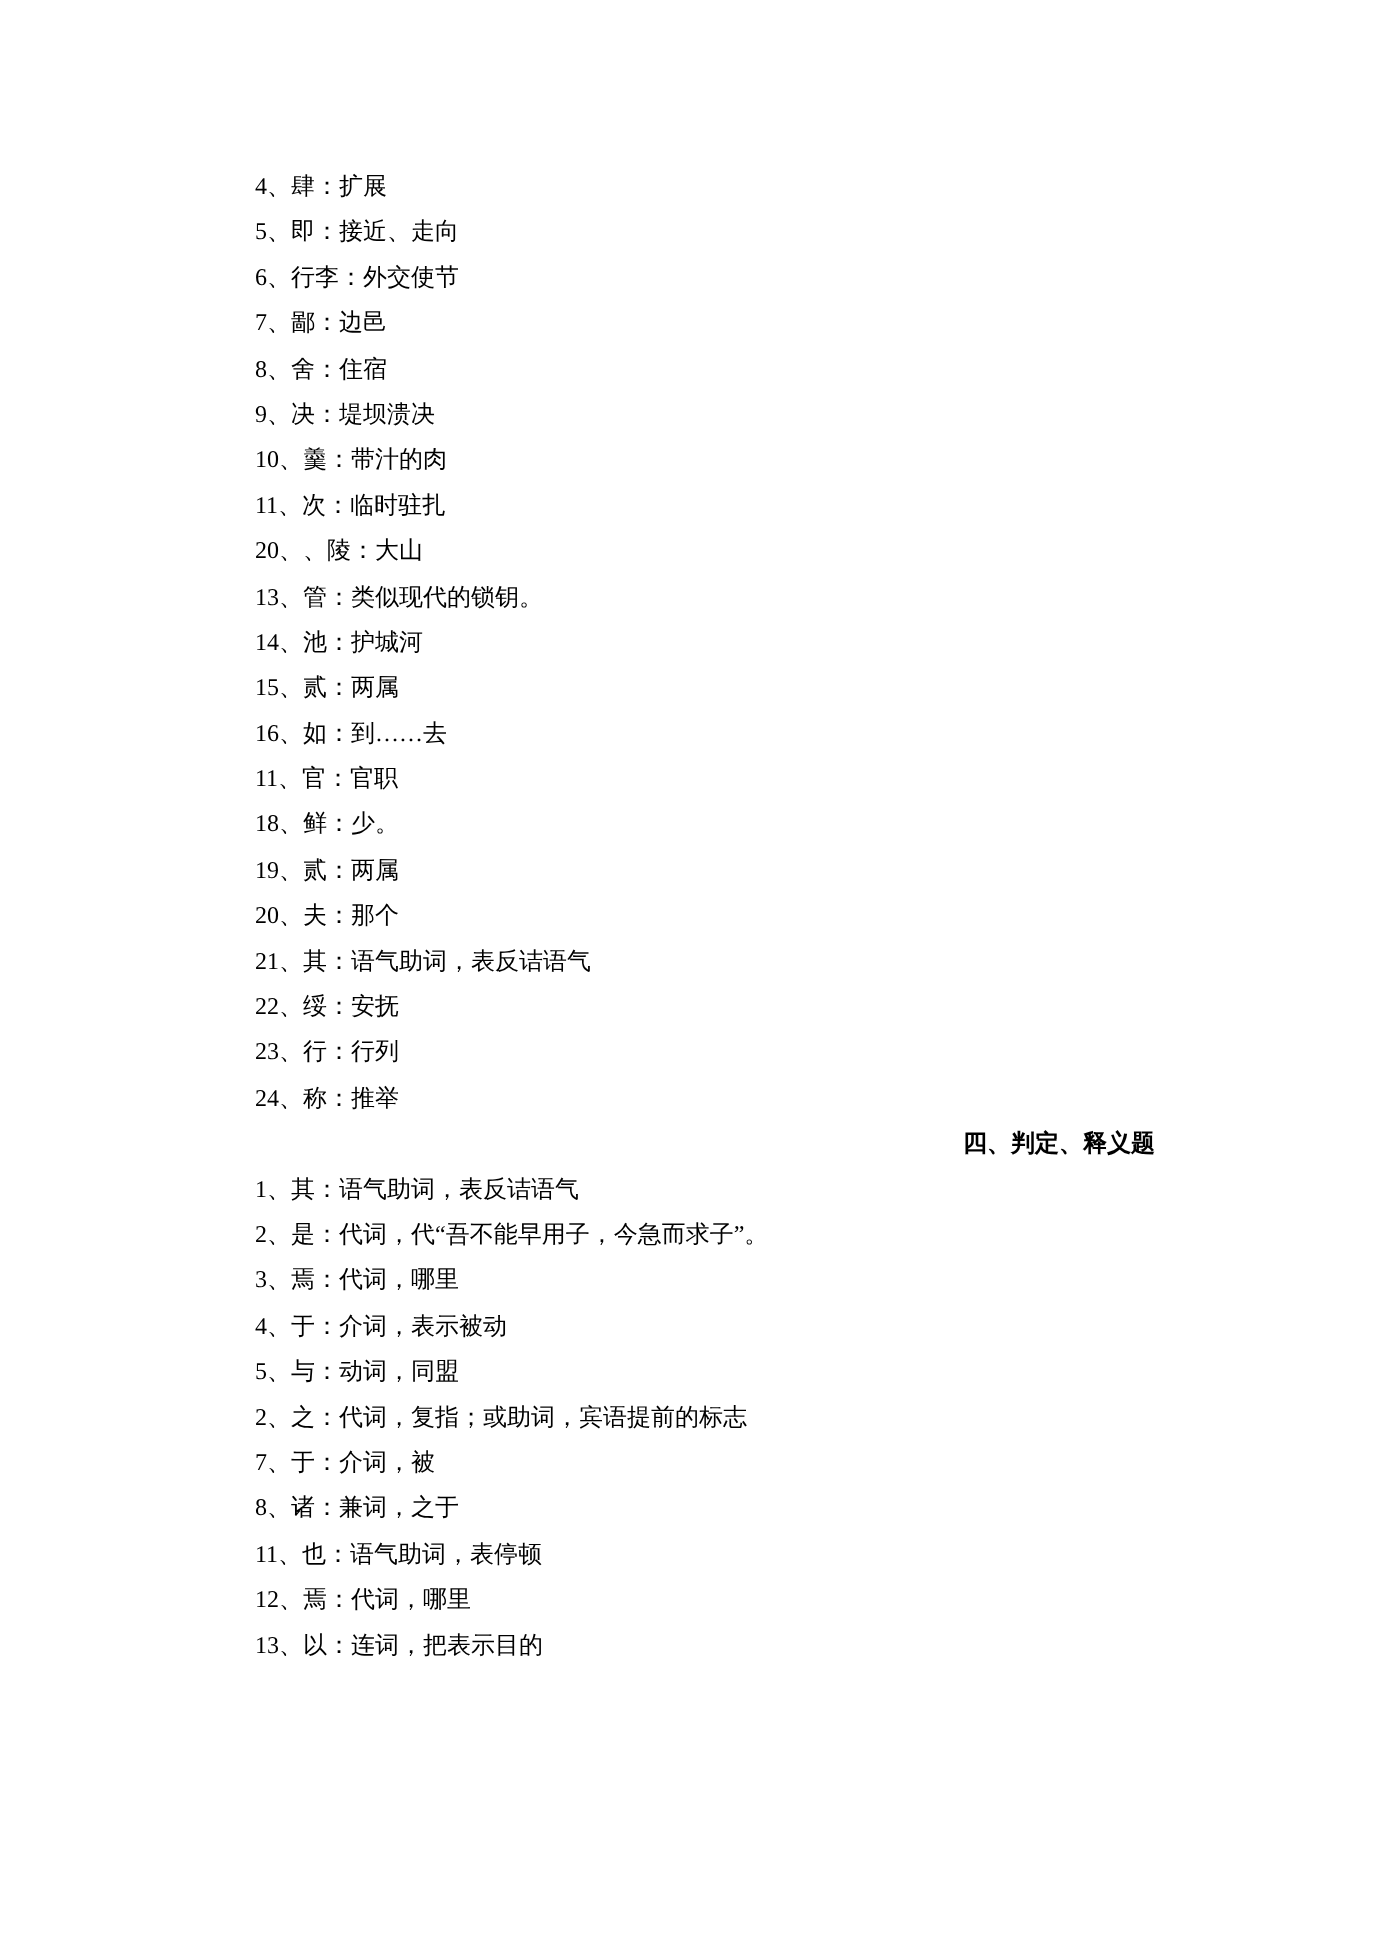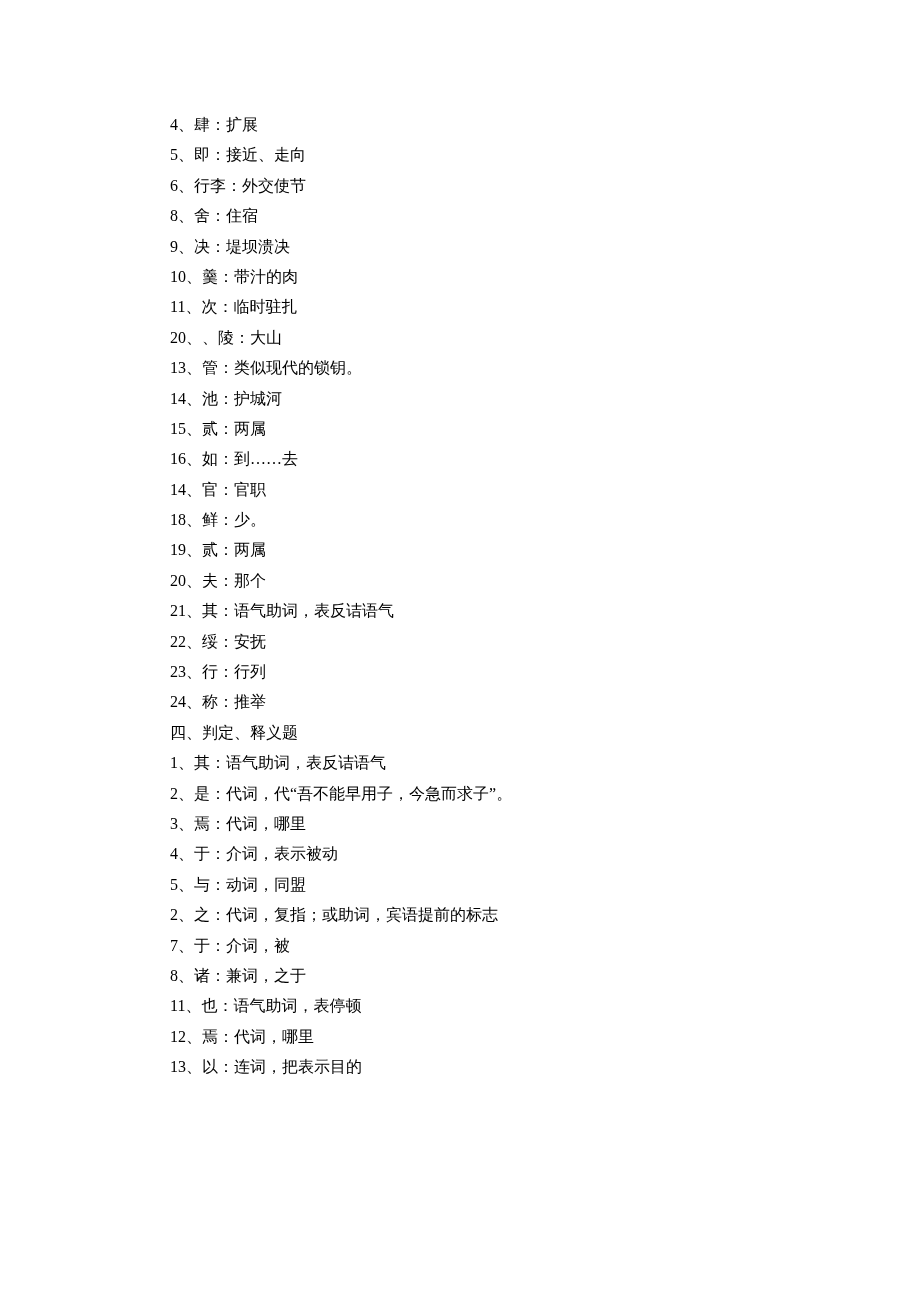--- a/index.html
+++ b/index.html
@@ -14,41 +14,43 @@
   .page {
     width: 920px;
     min-height: 1302px;
     padding: 110px 150px 60px 170px;
     box-sizing: border-box;
   }
   .line {
     white-space: nowrap;
   }
   .bold {
-    font-weight: normal;
+    font-weight: bold;
+    text-align: right;
   }
 </style>
 </head>
 <body>
 
 <div class="page">
 
   <div class="line">4、肆：扩展</div>
   <div class="line">5、即：接近、走向</div>
   <div class="line">6、行李：外交使节</div>
+  <div class="line">7、鄙：边邑</div>
   <div class="line">8、舍：住宿</div>
   <div class="line">9、决：堤坝溃决</div>
   <div class="line">10、羹：带汁的肉</div>
   <div class="line">11、次：临时驻扎</div>
   <div class="line">20、、陵：大山</div>
   <div class="line">13、管：类似现代的锁钥。</div>
   <div class="line">14、池：护城河</div>
   <div class="line">15、贰：两属</div>
   <div class="line">16、如：到……去</div>
-  <div class="line">14、官：官职</div>
+  <div class="line">11、官：官职</div>
   <div class="line">18、鲜：少。</div>
   <div class="line">19、贰：两属</div>
   <div class="line">20、夫：那个</div>
   <div class="line">21、其：语气助词，表反诘语气</div>
   <div class="line">22、绥：安抚</div>
   <div class="line">23、行：行列</div>
   <div class="line">24、称：推举</div>
 
   <div class="line bold">四、判定、释义题</div>
 

